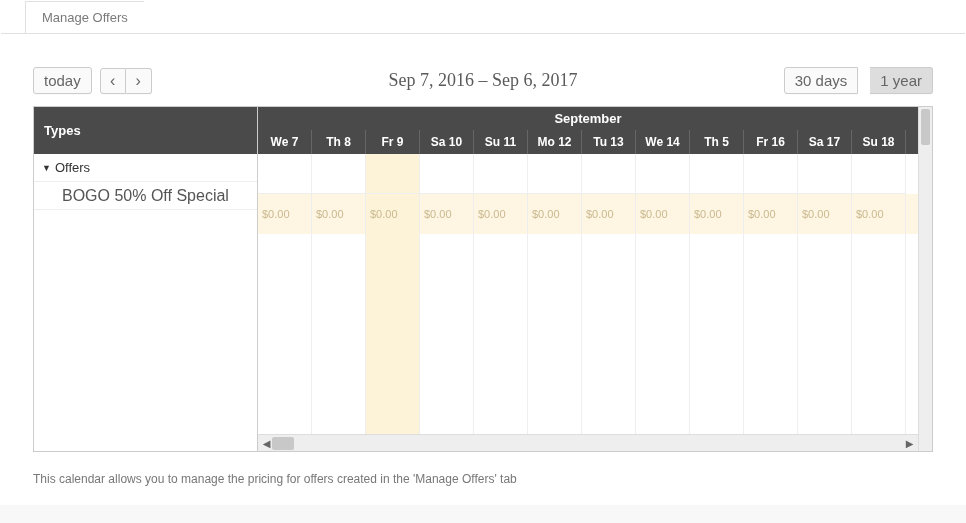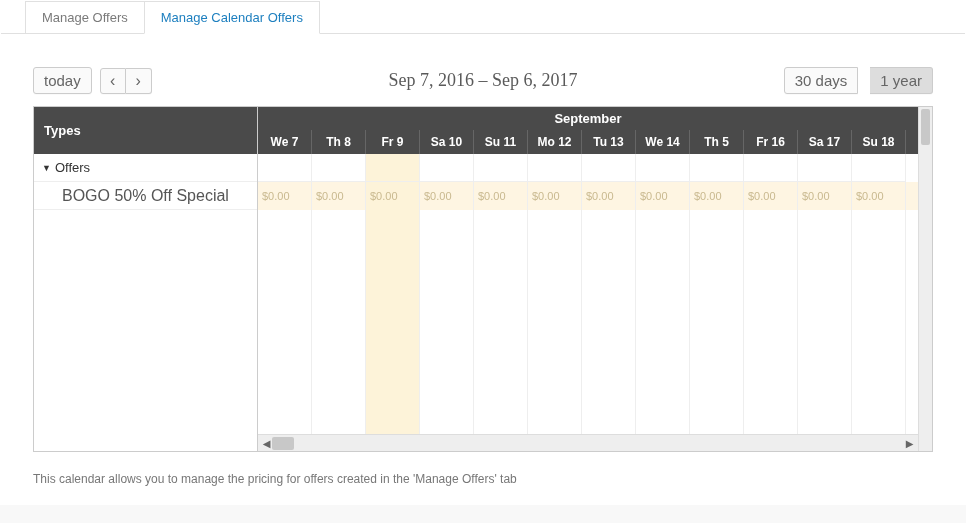--- a/index.html
+++ b/index.html
@@ -30,21 +30,21 @@
 .leftcol .row.group { font-size: 13px; color: #333; }
 .leftcol .row.item { padding-left: 28px; font-size: 16px; color: #555; }
 .leftcol .spacer { flex: 1; }
 .rightwrap { flex: 1; overflow: hidden; position: relative; display: flex; flex-direction: column; }
 .monthhdr { background: #4a4a4a; color: #fff; text-align: center; font-weight: bold; height: 23px; line-height: 23px; }
 .dayhdr { display: flex; background: #4a4a4a; color: #fff; height: 24px; }
 .dayhdr .dcell { flex: 0 0 54px; text-align: center; font-weight: bold; font-size: 12px; line-height: 24px; border-right: 1px solid #666; }
 .bodyarea { position: relative; flex: 1; }
 .bodyrows { display: flex; flex-direction: column; height: 280px; position: relative; }
 .highlight-col { position: absolute; top: 0; bottom: 0; left: 108px; width: 54px; background: #fdf3d9; z-index: 0; }
-.brow { display: flex; height: 28px; position: relative; z-index: 1; }
+.brow { display: flex; height: 40px; position: relative; z-index: 1; }
 .brow.band { background: rgba(253, 239, 207, 0.6); }
 .brow .bcell { flex: 0 0 54px; border-right: 1px solid #eee; padding-left: 4px; font-size: 11px; color: #bbb; display: flex; align-items: center; }
 .brow.band .bcell { color: #c9b98f; }
 .brow .bcell.hl { background: #fdf3d9; }
 .brow.top .bcell { border-bottom: 1px solid #eee; }
 .body-remainder { flex: 1; position: relative; display: flex; }
 .body-remainder .colline { flex: 0 0 54px; border-right: 1px solid #eee; }
 .hscroll { height: 17px; background: #eee; border-top: 1px solid #ddd; position: relative; }
 .hscroll .thumb { position: absolute; left: 14px; top: 2px; width: 22px; height: 13px; background: #c8c8c8; border-radius: 2px; }
 .hscroll .arrow { position: absolute; top: 0; width: 17px; height: 17px; display: flex; align-items: center; justify-content: center; font-size: 10px; color: #666; }
@@ -54,21 +54,20 @@
 .vscroll .vthumb { height: 36px; background: #c8c8c8; margin: 2px; border-radius: 2px; }
 .footer-note { margin: 20px 14px 0 14px; font-size: 12px; color: #777; }
 .tri { font-size: 9px; margin-right: 4px; }
 </style>
 </head>
 <body>
 
 <div class="outer">
   <div class="tabs">
     <div class="tab inactive">Manage Offers</div>
-    <div class="tab active">Manage Calendar Offers</div>
   </div>
 
   <div class="content">
     <div class="toolbar">
       <button class="btn">today</button>
       <div class="btngroup">
         <button class="btn navbtn">
             <span>‹</span>
           </button>
         <button class="btn navbtn">

